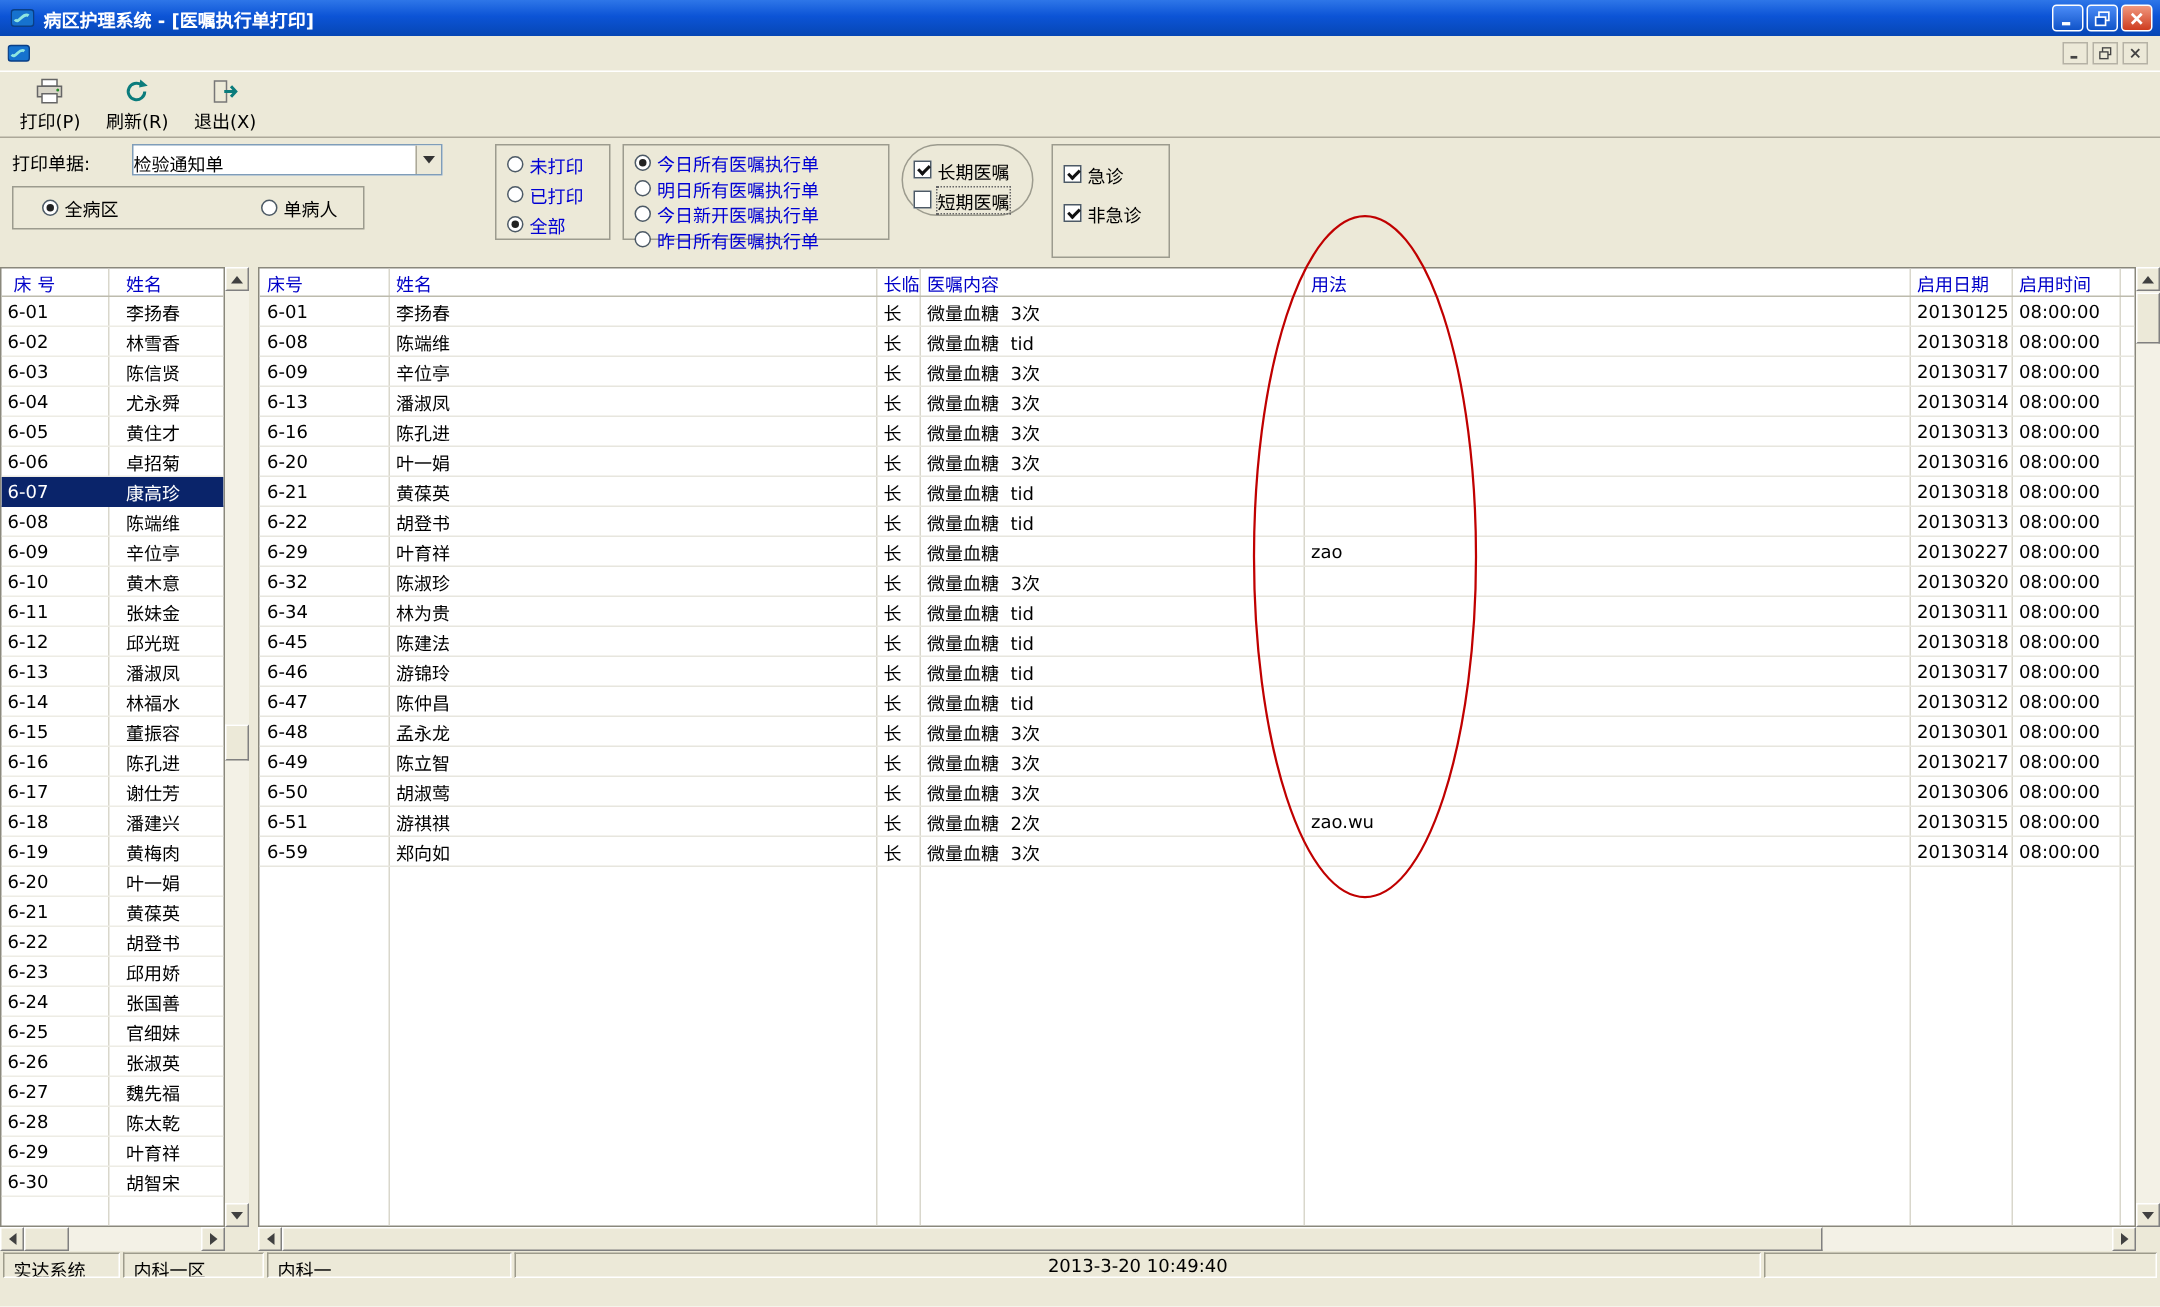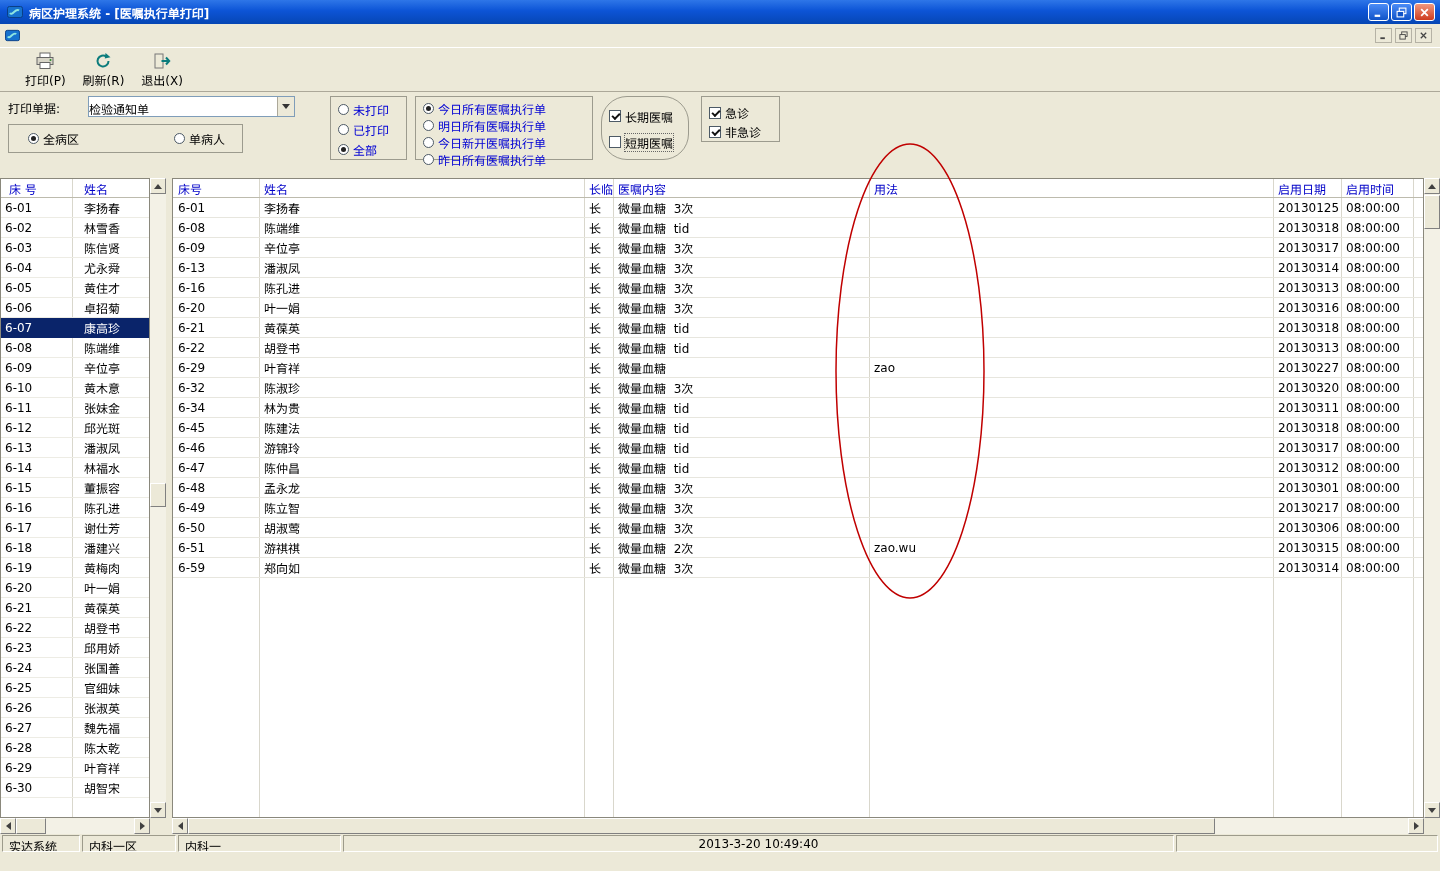--- a/index.html
+++ b/index.html
@@ -18,41 +18,41 @@
   
   .menubar{height:24px;background:#ECE9D8;border-bottom:1px solid #fff;display:flex;align-items:center;padding:0 2px;}
   .menu-appicon{width:17px;height:15px;margin:0 5px 0 3px;display:inline-flex;}
   .menu-items{display:flex;align-items:center;}
   .menu-item{padding:4px 7px;white-space:nowrap;}
   .mdi-btns{margin-left:auto;display:flex;gap:3px;margin-right:6px;}
   .mdi-btn{width:17px;height:15px;display:flex;align-items:center;justify-content:center;border:1px solid #B5B2A5;background:#ECE9D8;}
   .mdi-btn svg{width:9px;height:9px;}
 
   
-  .toolbar{height:44px;background:#ECE9D8;border-bottom:1px solid #ACA899;display:flex;align-items:center;padding:1px 20px;}
+  .toolbar{height:44px;background:#ECE9D8;border-bottom:1px solid #ACA899;display:flex;align-items:center;padding:1px 8px;}
   .tool-btn{min-width:50px;display:flex;flex-direction:column;align-items:center;justify-content:center;gap:1px;padding:1px 4px;border:1px solid transparent;}
   .tool-icon{height:19px;display:flex;align-items:flex-end;}
   .tool-icon svg{width:20px;height:18px;}
   .tool-label{font-size:12px;}
   .tool-sep{width:1px;background:#ACA899;margin:4px 3px;box-shadow:1px 0 0 #fff;}
 
   
   .filterbar{position:relative;height:86px;background:#ECE9D8;}
   .lbl-printdoc{position:absolute;left:8px;top:7px;}
   .combo{position:absolute;left:88px;top:4px;width:207px;height:21px;background:#fff;border:1px solid #7F9DB9;display:flex;align-items:stretch;}
   .combo .val{flex:1;padding:3px 0;white-space:nowrap;overflow:hidden;}
   .combo .drop{width:17px;background:#ECE9D8;border-left:1px solid #ACA899;display:flex;align-items:center;justify-content:center;}
   .gbox{position:absolute;border:1px solid #9C9B8E;background:#ECE9D8;}
   .box-ward{left:8px;top:32px;width:235px;height:29px;display:flex;flex-direction:row;align-items:center;}
   .box-ward .opt:first-child{margin-left:12px;}
   .box-ward .opt:nth-child(2){margin-left:88px;}
   .box-status{left:330px;top:4px;width:77px;height:64px;}
   .box-range{left:415px;top:4px;width:178px;height:64px;}
-  .box-type{left:601px;top:4px;width:88px;height:64px;padding-top:6px;border-radius:26px;}
-  .box-urgency{left:701px;top:4px;width:79px;height:46px;padding-top:6px;}
+  .box-type{left:601px;top:4px;width:88px;height:48px;padding-top:6px;border-radius:26px;}
+  .box-urgency{left:701px;top:4px;width:79px;height:76px;padding-top:6px;}
   .box-status,.box-range,.box-type,.box-urgency{display:flex;flex-direction:column;justify-content:flex-start;}
   .box-status,.box-range{padding:3px 0 0 0;}
   .opt{display:flex;align-items:center;gap:4px;height:20px;padding-left:7px;white-space:nowrap;text-align:right;}
   .box-type .opt,.box-urgency .opt{height:26px;}
   .blue .optlbl{color:#0000D4;}
   .optlbl.focusdot{outline:1px dotted #666;}
   .radio{width:11px;height:11px;border-radius:50%;border:1px solid #4d5a66;background:#fff;position:relative;flex:0 0 auto;}
   .radio.checked::after{content:'';position:absolute;left:2px;top:2px;width:5px;height:5px;border-radius:50%;background:#222;}
   .checkbox{width:12px;height:12px;border:1px solid #4d5a66;background:#fff;position:relative;flex:0 0 auto;}
   .checkbox.checked::after{content:'';position:absolute;left:2px;top:2px;width:6px;height:3px;border-left:2px solid #111;border-bottom:2px solid #111;transform:rotate(-45deg);}

